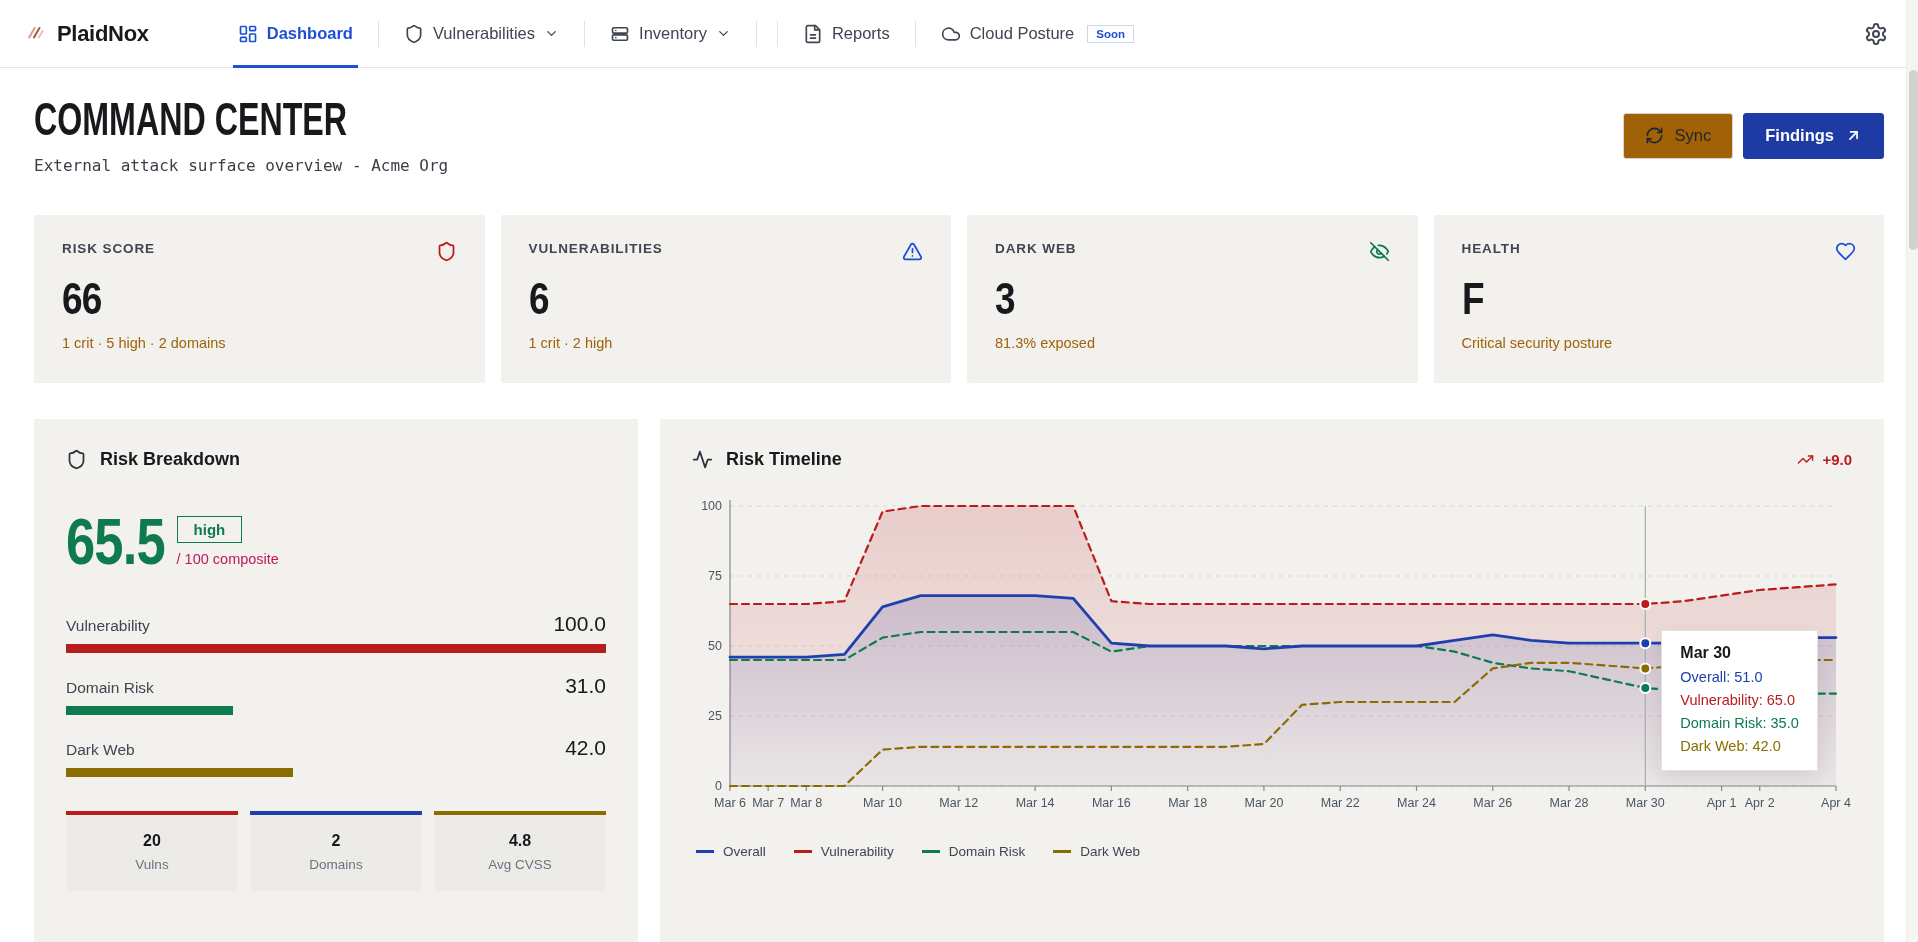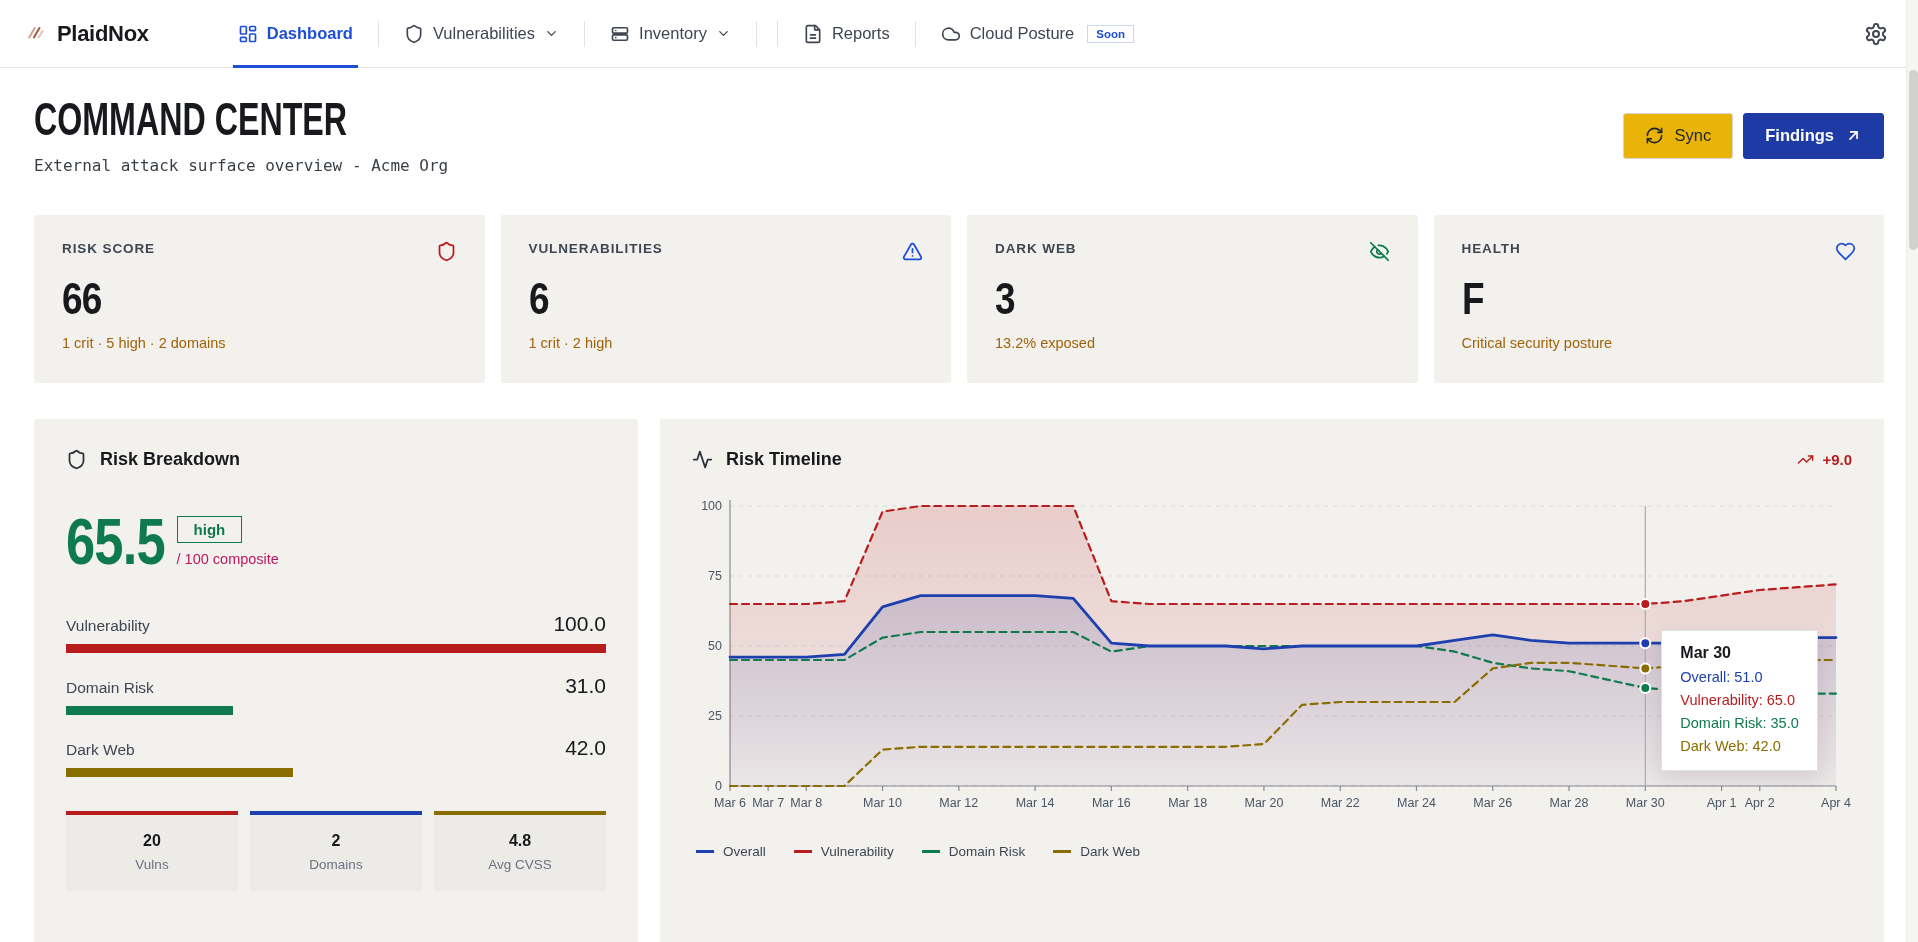--- a/index.html
+++ b/index.html
@@ -28,21 +28,21 @@
   
   .page { padding:0 34px; }
   .page-header { display:flex; justify-content:space-between; align-items:center; margin-top:28px; }
   .page-title { font-size:46px; font-weight:800; line-height:1; letter-spacing:0;
     transform:scaleX(0.70); transform-origin:left center; white-space:nowrap; }
   .page-subtitle { margin-top:14px; font-family:"DejaVu Sans Mono", monospace;
     font-size:16px; color:#3a3f47; }
   .header-actions { display:flex; gap:10px; }
   .btn { height:46px; display:inline-flex; align-items:center; gap:11px; padding:0 21px;
     font-size:16.5px; border-radius:3px; cursor:pointer; font-family:inherit; }
-  .btn-sync { background:#eab308; border:1px solid #d8d5d2; color:#1f2430; }
+  .btn-sync { background:#a16207; border:1px solid #d8d5d2; color:#1f2430; }
   .btn-findings { background:var(--navy,#1d3aa5); border:1px solid var(--navy,#1d3aa5);
     color:#fff; font-weight:700; }
 
   
   .cards { display:flex; gap:16px; margin-top:40px;justify-content:center; }
   .card { flex:1; background:var(--cardbg,#f2f1ee); padding:26px 28px; height:168px; border-radius:2px; }
   .card-top { display:flex; justify-content:space-between; align-items:flex-start; }
   .card-label { font-size:13.5px; font-weight:700; letter-spacing:.9px; color:#3f4652; }
   .card-value { font-size:44px; font-weight:800; margin-top:12px; letter-spacing:-1px;
     transform:scaleX(0.84); transform-origin:left center; }
@@ -221,21 +221,21 @@
       <div class="card-top">
         <span class="card-label">DARK WEB</span>
         <svg class="card-icon" width="21" height="21" viewBox="0 0 24 24" fill="none" stroke-width="2" stroke-linecap="round" stroke-linejoin="round" style="stroke: rgb(14, 122, 78);">
           <path d="M9.88 9.88a3 3 0 1 0 4.24 4.24"></path>
           <path d="M10.73 5.08A10.43 10.43 0 0 1 12 5c7 0 10 7 10 7a13.16 13.16 0 0 1-1.67 2.68"></path>
           <path d="M6.61 6.61A13.526 13.526 0 0 0 2 12s3 7 10 7a9.74 9.74 0 0 0 5.39-1.61"></path>
           <path d="m2 2 20 20"></path>
         </svg>
       </div>
       <div class="card-value">3</div>
-      <div class="card-sub">13.2% exposed</div>
+      <div class="card-sub">81.3% exposed</div>
     </div>
     <div class="card">
       <div class="card-top">
         <span class="card-label">HEALTH</span>
         <svg class="card-icon" width="21" height="21" viewBox="0 0 24 24" fill="none" stroke-width="2" stroke-linecap="round" stroke-linejoin="round" style="stroke: rgb(29, 78, 216);">
           <path d="M19 14c1.49-1.46 3-3.21 3-5.5A5.5 5.5 0 0 0 16.5 3c-1.76 0-3 .5-4.5 2-1.5-1.5-2.74-2-4.5-2A5.5 5.5 0 0 0 2 8.5c0 2.3 1.5 4.05 3 5.5l7 7Z"></path>
         </svg>
       </div>
       <div class="card-value">F</div>
       <div class="card-sub">Critical security posture</div>

